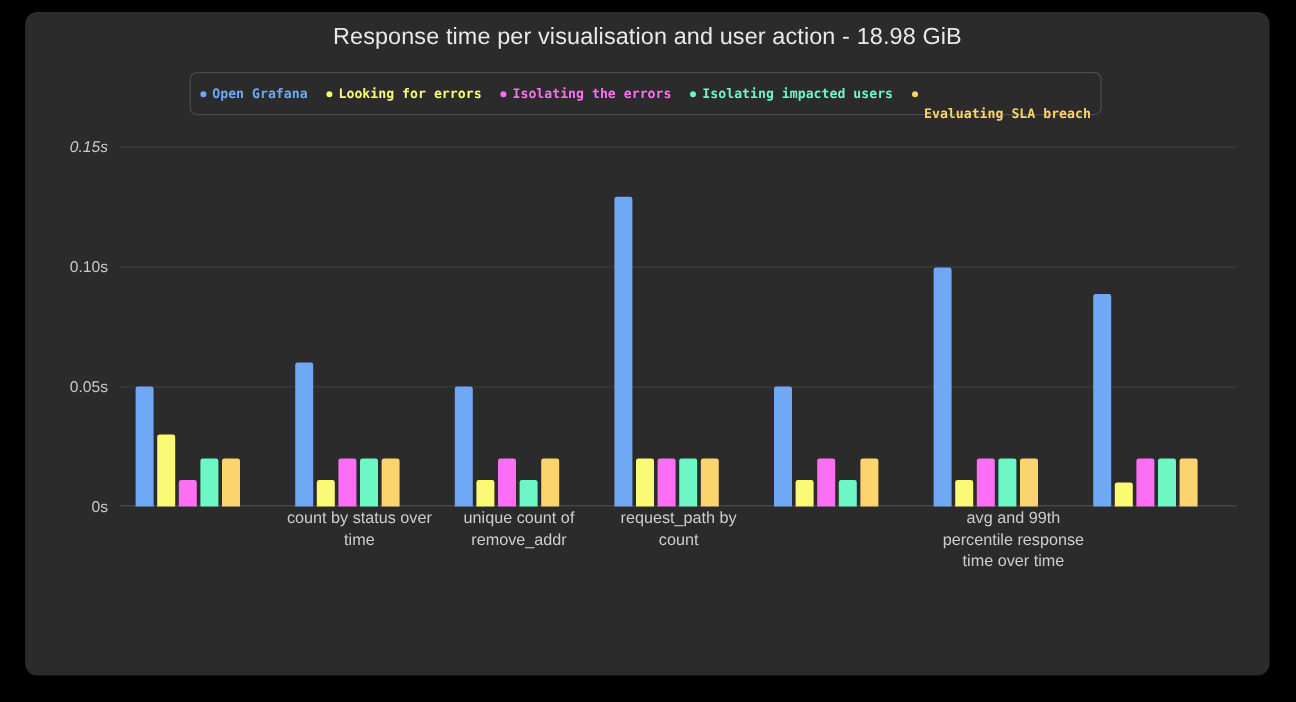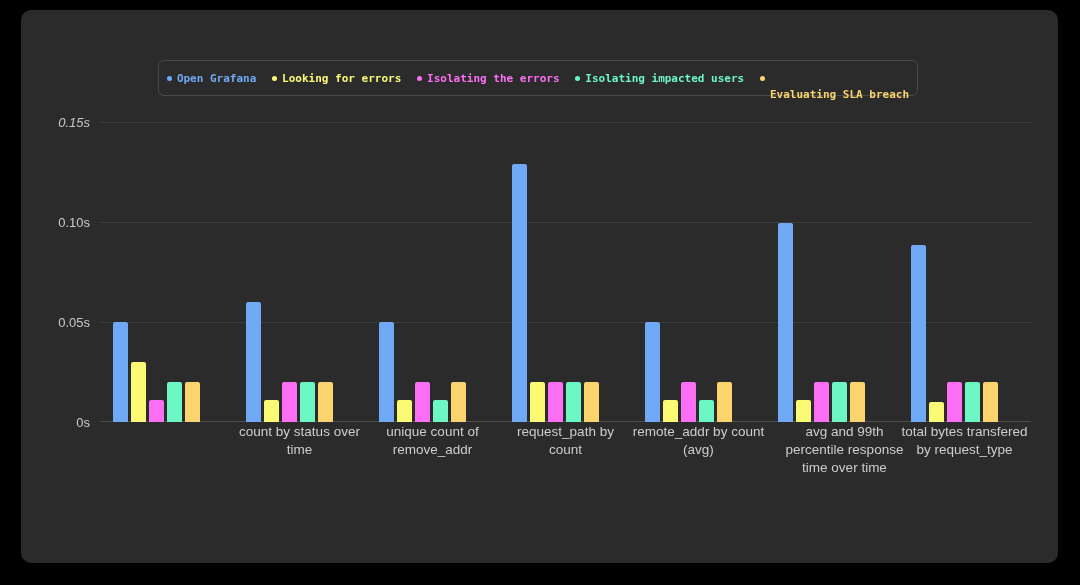--- a/index.html
+++ b/index.html
@@ -49,20 +49,21 @@
   #xaxis-title{
     position:absolute;left:0;top:512px;width:100%;text-align:center;
     font-size:14.5px;color:#cdcdcd;
   }
 </style>
 </head>
 <body>
 
 <div id="panel">
 
+  <div id="chart-title">Response time per visualisation and user action - 18.98 GiB</div>
 
   <div id="legend">
   <div class="legend-item">
         <span class="legend-dot" style="background: rgb(111, 168, 245);"></span>
         <span style="color: rgb(111, 168, 245);">Open Grafana</span>
       </div>
       <div class="legend-item">
         <span class="legend-dot" style="background: rgb(250, 250, 116);"></span>
         <span style="color: rgb(250, 250, 116);">Looking for errors</span>
       </div>
@@ -120,32 +121,30 @@
         <div class="bar" title="Evaluating SLA breach: 0.02s" style="left: 85px; height: 40px; background: rgb(251, 212, 109);"></div>
       </div>
       <div class="xlabel" style="left: 399px; width: 133px;">request_path by count</div>
       <div class="group" style="left: 532px; width: 133px;">
         <div class="bar" title="Open Grafana: 0.05s" style="left: 13px; height: 100px; background: rgb(111, 168, 245);"></div>
         <div class="bar" title="Looking for errors: 0.011s" style="left: 31px; height: 22px; background: rgb(250, 250, 116);"></div>
         <div class="bar" title="Isolating the errors: 0.02s" style="left: 49px; height: 40px; background: rgb(252, 111, 245);"></div>
         <div class="bar" title="Isolating impacted users: 0.011s" style="left: 67px; height: 22px; background: rgb(109, 247, 196);"></div>
         <div class="bar" title="Evaluating SLA breach: 0.02s" style="left: 85px; height: 40px; background: rgb(251, 212, 109);"></div>
       </div>
-      <div class="xlabel" style="left: 532px; width: 133px;">remote_addr by count (avg)</div>
       <div class="group" style="left: 665px; width: 133px;">
         <div class="bar" title="Open Grafana: 0.0995s" style="left: 13px; height: 199px; background: rgb(111, 168, 245);"></div>
         <div class="bar" title="Looking for errors: 0.011s" style="left: 31px; height: 22px; background: rgb(250, 250, 116);"></div>
         <div class="bar" title="Isolating the errors: 0.02s" style="left: 49px; height: 40px; background: rgb(252, 111, 245);"></div>
         <div class="bar" title="Isolating impacted users: 0.02s" style="left: 67px; height: 40px; background: rgb(109, 247, 196);"></div>
         <div class="bar" title="Evaluating SLA breach: 0.02s" style="left: 85px; height: 40px; background: rgb(251, 212, 109);"></div>
       </div>
       <div class="xlabel" style="left: 665px; width: 133px; margin-left: 13px;">avg and 99th percentile response time over time</div>
       <div class="group" style="left: 798px; width: 133px;">
         <div class="bar" title="Open Grafana: 0.0885s" style="left: 13px; height: 177px; background: rgb(111, 168, 245);"></div>
         <div class="bar" title="Looking for errors: 0.01s" style="left: 31px; height: 20px; background: rgb(250, 250, 116);"></div>
         <div class="bar" title="Isolating the errors: 0.02s" style="left: 49px; height: 40px; background: rgb(252, 111, 245);"></div>
         <div class="bar" title="Isolating impacted users: 0.02s" style="left: 67px; height: 40px; background: rgb(109, 247, 196);"></div>
         <div class="bar" title="Evaluating SLA breach: 0.02s" style="left: 85px; height: 40px; background: rgb(251, 212, 109);"></div>
       </div>
-      <div class="xlabel" style="left: 798px; width: 133px;">total bytes transfered by request_type</div>
     </div>
 
 </div>
 
 </body></html>

